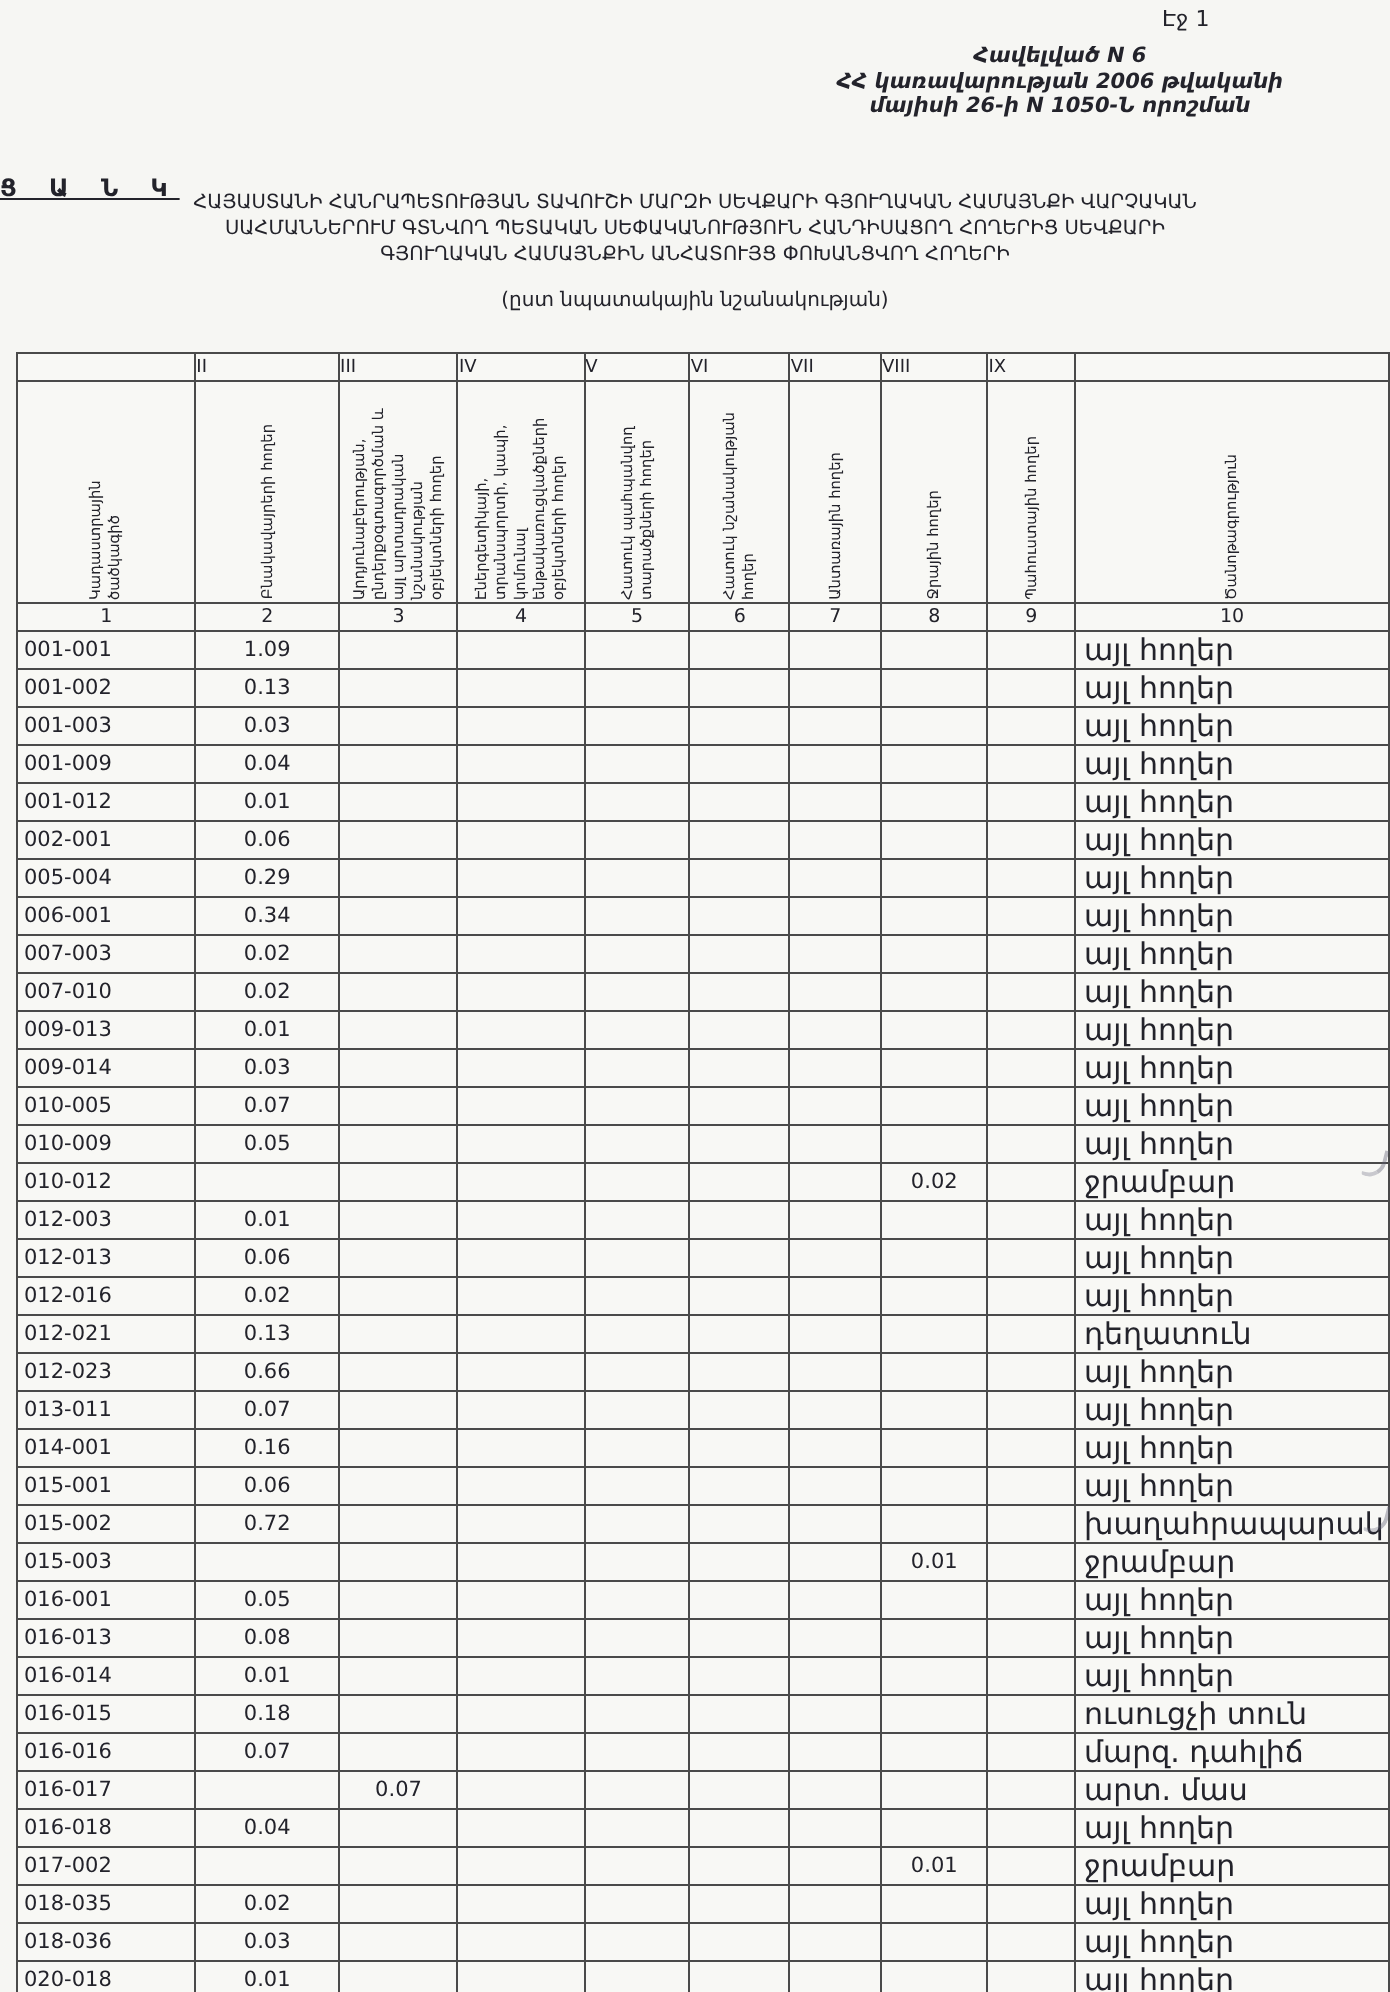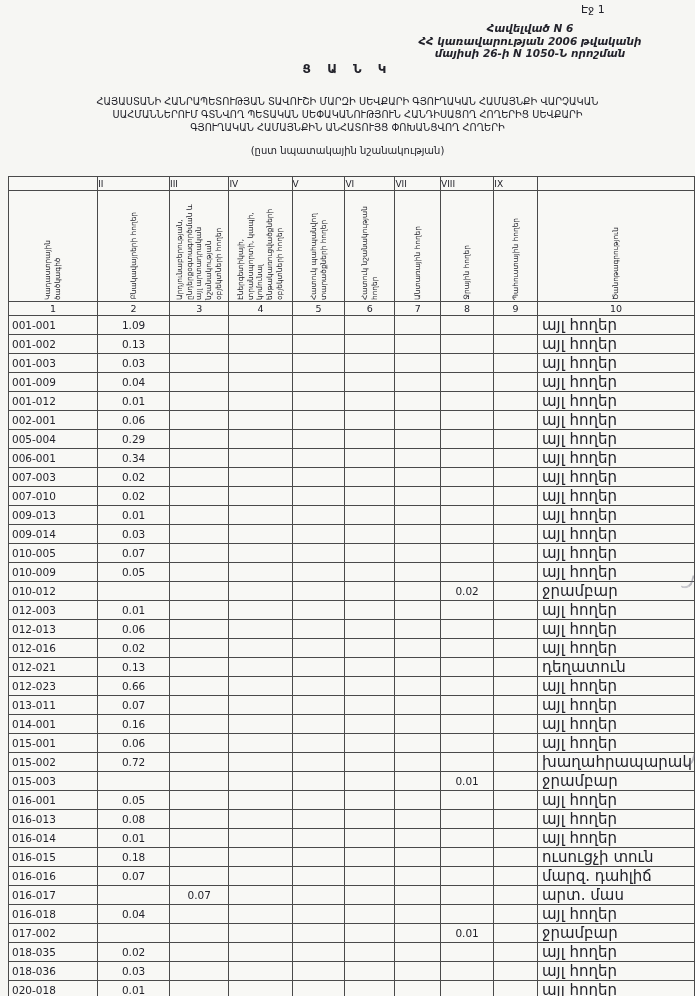--- a/index.html
+++ b/index.html
@@ -1,21 +1,21 @@
 <!DOCTYPE html>
 <html><head>
 <meta charset="utf-8">
 <style>
   html,body{margin:0;padding:0;}
   body{width:695px;height:996px;background:#dcdcda;font-family:"DejaVu Sans","Liberation Sans",sans-serif;color:#23232b;}
   .page{position:relative;width:695px;height:996px;background:#f6f6f3;overflow:hidden;}
   .pageno{position:absolute;top:3px;left:581px;font-size:11px;font-weight:normal;}
   .appendix{position:absolute;top:22px;left:380px;width:300px;text-align:center;font-size:10.5px;font-weight:bold;line-height:1.2;font-style:italic;}
   .appendix div{white-space:nowrap;}
-  .doc-title{position:absolute;top:62px;left:0;width:100%;text-align:center;font-size:12px;font-weight:bold;letter-spacing:6px;}
+  .doc-title{position:absolute;top:87px;left:0;width:100%;font-size:12px;font-weight:bold;letter-spacing:6px;text-decoration:underline;}
   .subtitle{position:absolute;top:96px;left:0;width:100%;text-align:center;font-size:9.8px;line-height:1.32;}
   .subnote{position:absolute;top:145px;left:0;width:100%;text-align:center;font-size:10px;}
   table{position:absolute;top:176px;left:8px;border-collapse:collapse;table-layout:fixed;background:#f8f8f5;}
   td{border:1px solid #4a4a4a;padding:0 2px;overflow:hidden;white-space:nowrap;}
   tr.roman td{height:13px;font-size:9px;text-align:left;padding:0;}
   tr.rot-row td{height:108px;vertical-align:bottom;padding:1px;white-space:normal;}
   .rot{writing-mode:vertical-rl;transform:rotate(180deg);font-size:7.4px;line-height:1.3;max-height:104px;margin:0 auto;text-align:left;}
   tr.nums td{height:13px;font-size:9.5px;text-align:center;padding:0;}
   tbody td{height:16.5px;font-size:10.5px;}
   .c-code{text-align:left;padding-left:3px;margin-left:36px;}

